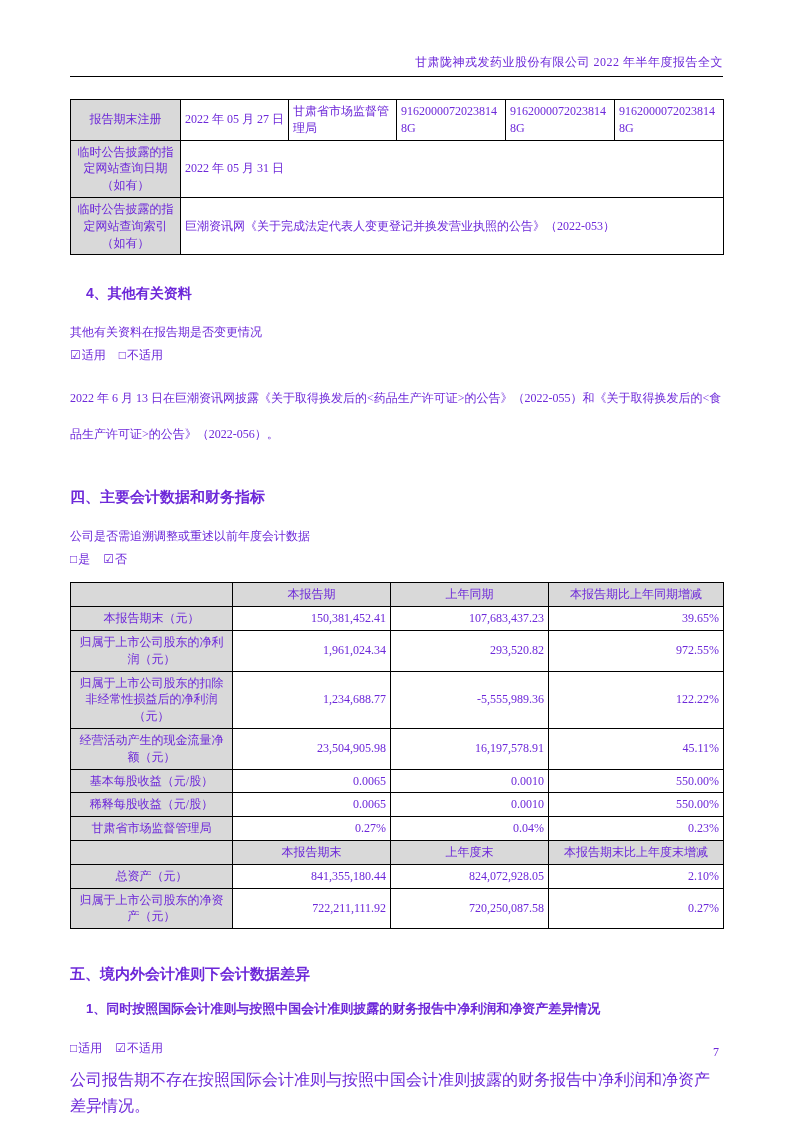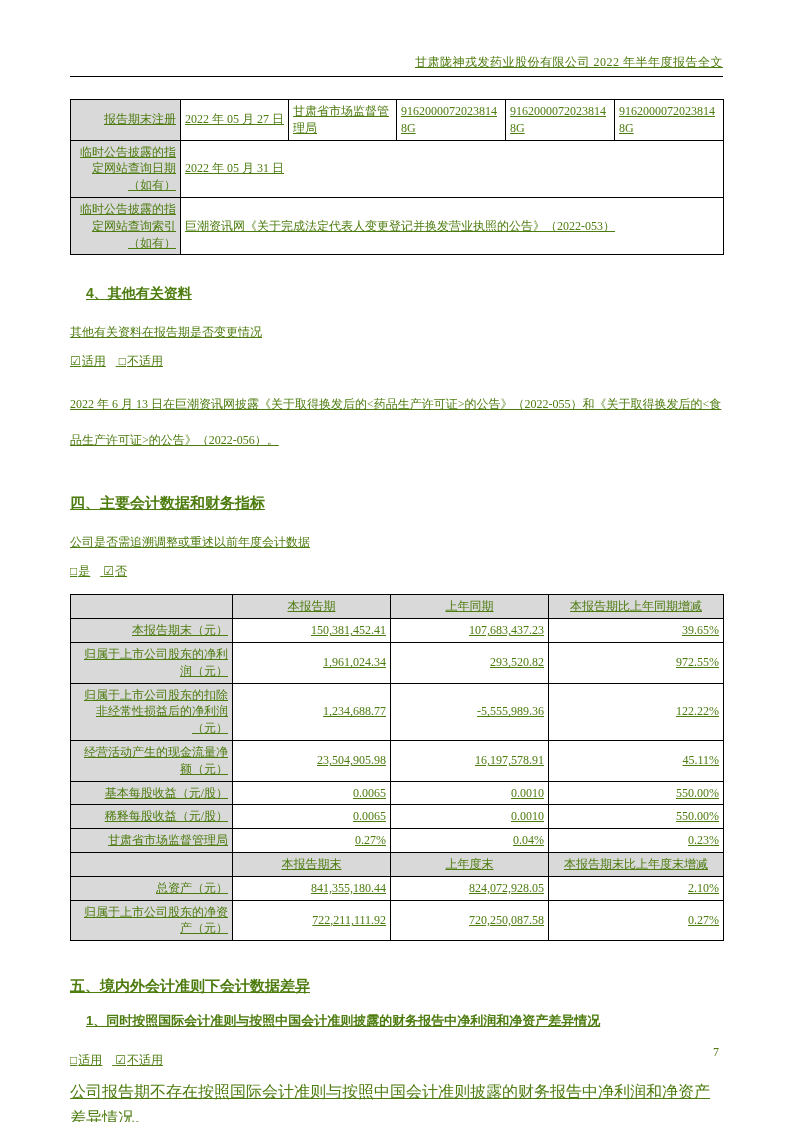--- a/index.html
+++ b/index.html
@@ -2,25 +2,24 @@
 <html><head>
 <meta charset="utf-8">
 <style>
   * { margin:0; padding:0; box-sizing:border-box; }
   html,body { background:#e9e9e9; }
   .page {
     position:relative;
     width:793px; height:1122px;
     margin:0 auto;
     background:#ffffff;
-    color:#4d7c0f;
+    color:#6d28d9;
     font-family:"Liberation Serif","DejaVu Serif",serif;
     padding:54px 70px 0 70px;
     overflow:hidden;
-    text-decoration:underline;
   }
   .doc-header {
     text-align:right;
     font-size:12px;
     padding-bottom:5px;
     border-bottom:1px solid #000;
     letter-spacing:0.5px;
   }
   
   table.tbl {
@@ -30,21 +29,21 @@
     font-size:12px;
   }
   table.tbl td {
     border:1px solid #000;
     padding:3px 4px;
     vertical-align:middle;
     line-height:1.4;
   }
   .info-tbl { margin-top:22px; }
   .fin-tbl  { margin-top:14px; }
-  td.lbl { background:#d9d9d9; text-align:right; }
+  td.lbl { background:#d9d9d9; text-align:center; }
   td.hdr { background:#d9d9d9; text-align:center; }
   td.num { text-align:right; padding-right:8px; }
   td.code { word-break:break-all; }
   
   .h-sub {
     font-family:"Liberation Sans","DejaVu Sans",sans-serif;
     font-weight:bold;
     font-size:14px;
     margin-top:30px;
     padding-left:16px;
@@ -56,21 +55,21 @@
     margin-top:36px;
   }
   .h-sub5 {
     font-family:"Liberation Sans","DejaVu Sans",sans-serif;
     font-weight:bold;
     font-size:13px;
     margin-top:16px;
     padding-left:16px;
   }
   .line { font-size:12px; margin-top:20px; line-height:1.5; }
-  .opt-line { font-size:12px; margin-top:12px; }
+  .opt-line { font-size:12px; margin-top:6px; }
   .opt { margin-right:10px; }
   .opt .box { margin-right:1px; }
   .para-wide { font-size:12px; margin-top:16px; line-height:36px; }
   .para { font-size:16px; margin-top:10px; line-height:1.6; }
   .page-number {
     position:absolute;
     right:74px;
     bottom:62px;
     font-size:12px;
   }

